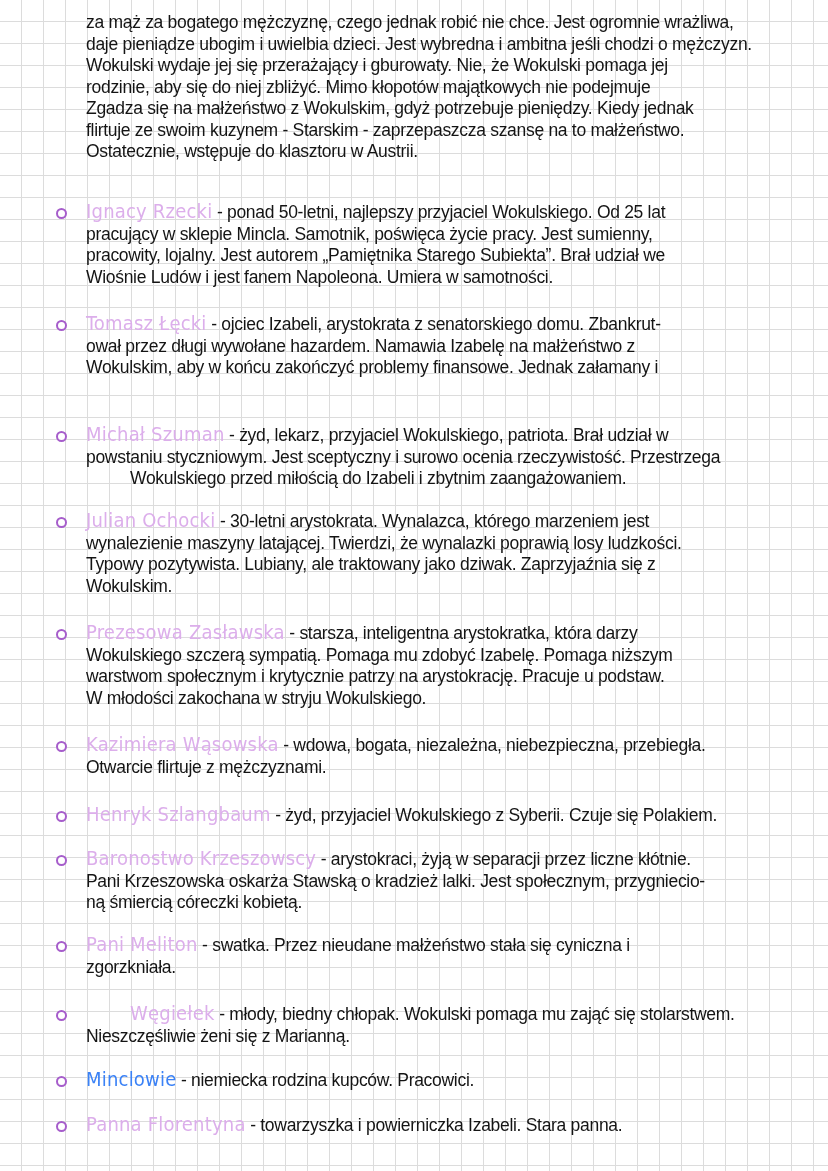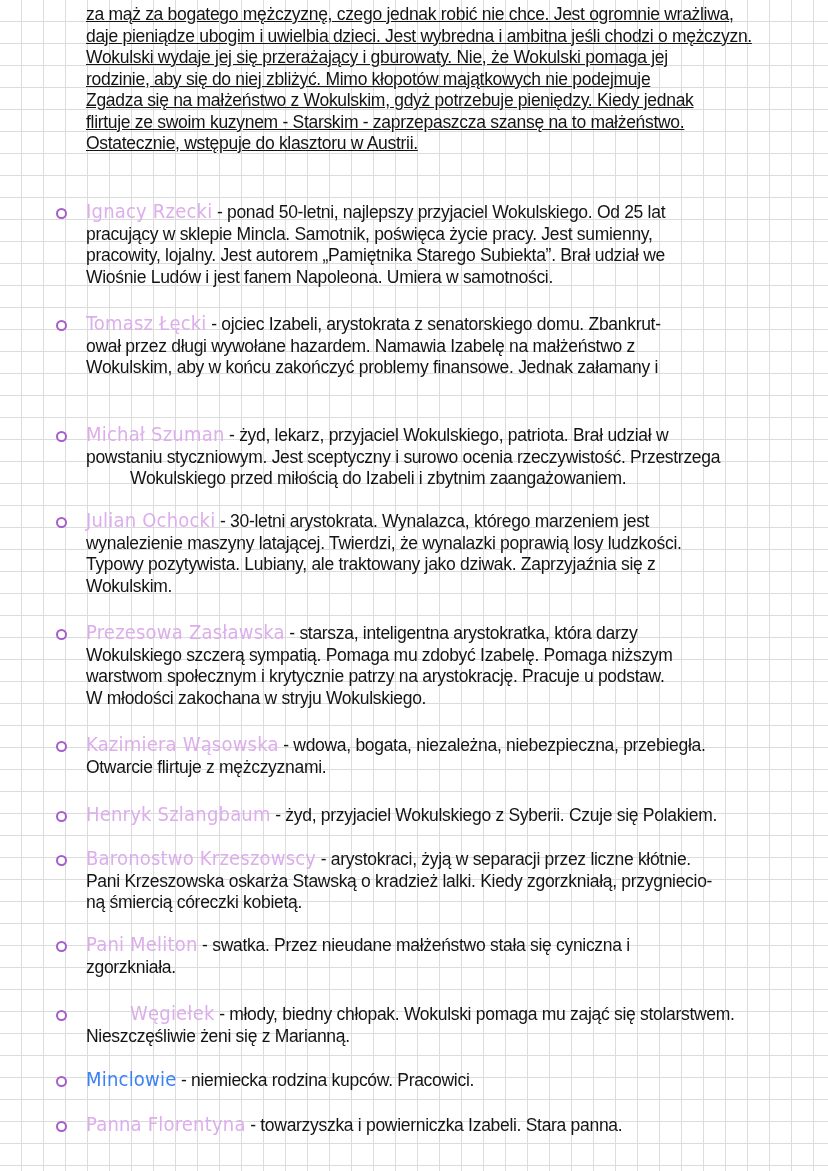--- a/index.html
+++ b/index.html
@@ -64,21 +64,21 @@
     }
     .desc {
       color: #141414;
     }
   </style>
 </head>
 <body>
 
 <div class="page">
 
-  <div class="para" style="top:4px;text-decoration:underline;">
+  <div class="para" style="top:12px;">
     <span class="line" style="display: block;">za mąż za bogatego mężczyznę, czego jednak robić nie chce. Jest ogromnie wrażliwa,</span>
     <span class="line" style="display: block;">daje pieniądze ubogim i uwielbia dzieci. Jest wybredna i ambitna jeśli chodzi o mężczyzn.</span>
     <span class="line" style="display: block;">Wokulski wydaje jej się przerażający i gburowaty. Nie, że Wokulski pomaga jej</span>
     <span class="line" style="display: block;">rodzinie, aby się do niej zbliżyć. Mimo kłopotów majątkowych nie podejmuje</span>
     <span class="line" style="display: block;">Zgadza się na małżeństwo z Wokulskim, gdyż potrzebuje pieniędzy. Kiedy jednak</span>
     <span class="line" style="display: block;">flirtuje ze swoim kuzynem - Starskim - zaprzepaszcza szansę na to małżeństwo.</span>
     <span class="line" style="display: block;">Ostatecznie, wstępuje do klasztoru w Austrii.</span>
   </div>
 
   <div class="entry" style="top:201px;">
@@ -141,21 +141,21 @@
     <span class="bullet" style="top: 7px; border-color: rgb(166, 93, 203);"></span>
     <div class="para">
       <span class="line" style="display: block;"><span class="name" style="color: rgb(220, 174, 235);">Henryk Szlangbaum</span><span class="desc"> - żyd, przyjaciel Wokulskiego z Syberii. Czuje się Polakiem.</span></span>
     </div>
   </div>
 
   <div class="entry" style="top:848px;">
     <span class="bullet" style="top: 7px; border-color: rgb(166, 93, 203);"></span>
     <div class="para">
       <span class="line" style="display: block;"><span class="name" style="color: rgb(220, 174, 235);">Baronostwo Krzeszowscy</span><span class="desc"> - arystokraci, żyją w separacji przez liczne kłótnie.</span></span>
-      <span class="line" style="display: block;">Pani Krzeszowska oskarża Stawską o kradzież lalki. Kiedy zgorzkniałą, przygniecio-</span>
+      <span class="line" style="display: block;">Pani Krzeszowska oskarża Stawską o kradzież lalki. Jest społecznym, przygniecio-</span>
       <span class="line" style="display: block;">ną śmiercią córeczki kobietą.</span>
     </div>
   </div>
 
   <div class="entry" style="top:934px;">
     <span class="bullet" style="top: 7px; border-color: rgb(166, 93, 203);"></span>
     <div class="para">
       <span class="line" style="display: block;"><span class="name" style="color: rgb(220, 174, 235);">Pani Meliton</span><span class="desc"> - swatka. Przez nieudane małżeństwo stała się cyniczna i</span></span>
       <span class="line" style="display: block;">zgorzkniała.</span>
     </div>

